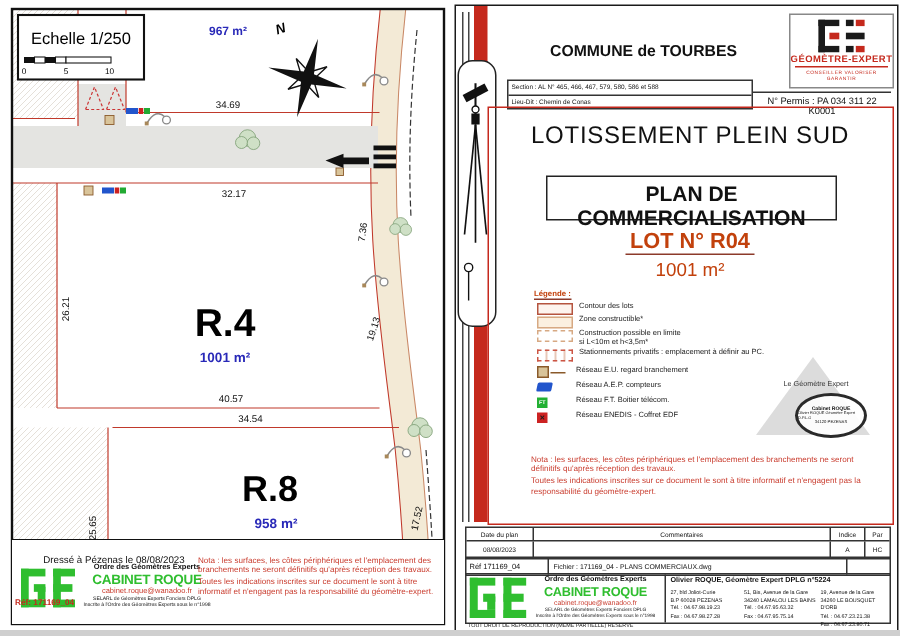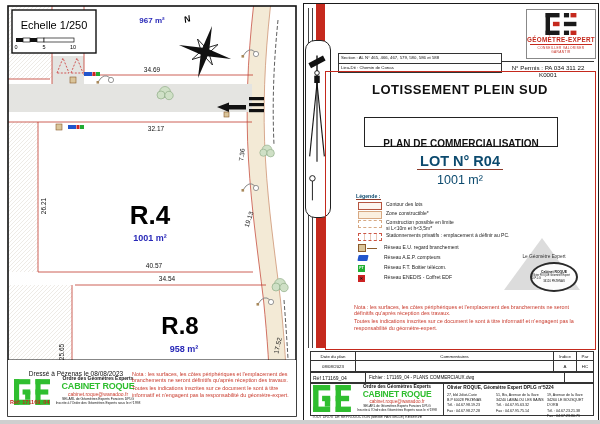--- a/index.html
+++ b/index.html
@@ -1,21 +1,21 @@
 <!DOCTYPE html>
 <html><head>
 <meta charset="utf-8">
 <style>
   html,body{margin:0;padding:0;background:#fff;}
   .page{position:relative;width:600px;height:424px;background:#fff;overflow:hidden;
         font-family:"Liberation Sans",sans-serif;color:#111;}
   .abs{position:absolute;}
   .ctr{text-align:center;}
   .red{color:#c93b2d;}
-  .brown{color:#0c4a6e;}
+  .brown{color:#c2410c;}
   .green{color:#2fbe2f;}
   .plan-svg{position:absolute;left:0;top:0;width:300px;height:424px;}
   svg text{font-family:"Liberation Sans",sans-serif;}
   
   .lfoot{position:absolute;left:8px;top:360px;width:288px;height:56px;background:#fff;}
   .tinyc{line-height:1.15;}
   
   .tb{position:absolute;left:303px;top:3px;width:294px;height:417px;border:1.5px solid #1a1a1a;background:#fff;}
   .redbox{position:absolute;border:1.5px solid #c5291d;}
   .legend-row{position:absolute;left:54px;display:flex;align-items:flex-start;}
@@ -208,20 +208,21 @@
         <circle cx="12" cy="31" r="2.5" fill="#fff" stroke="#111" stroke-width="1"></circle>
         <rect x="9" y="34" width="6" height="8" fill="#111"></rect>
         <line x1="12" y1="42" x2="4" y2="122" stroke="#111" stroke-width="1.2"></line>
         <line x1="12" y1="42" x2="20" y2="122" stroke="#111" stroke-width="1.2"></line>
         <line x1="12" y1="42" x2="12" y2="128" stroke="#111" stroke-width="1.2"></line>
         <circle cx="7" cy="146" r="3" fill="none" stroke="#111" stroke-width="1"></circle>
         <line x1="7" y1="149" x2="7" y2="170" stroke="#111" stroke-width="1"></line>
       </svg>
     </div>
 
+    <div class="abs ctr" style="left:30px;top:24px;width:190px;font-size:10.5px;font-weight:bold;">COMMUNE  de TOURBES</div>
 
     <div class="abs" style="left:222px;top:5px;width:68px;height:48px;border:1px solid #888;">
       <svg style="display:block;margin:3px auto 1px auto;" width="32" height="22" viewBox="0 0 42 30">
         <g fill="#1a1a1a">
           <rect x="0" y="0" width="19" height="6"></rect>
             <rect x="0" y="0" width="6" height="30"></rect>
           <rect x="0" y="24" width="19" height="6"></rect>
           <rect x="25" y="12" width="17" height="6"></rect>
             <rect x="25" y="0" width="7" height="6"></rect>
             <rect x="25" y="24" width="7" height="6"></rect>
@@ -238,24 +239,24 @@
     </div>
 
     <div class="abs" style="left:34px;top:49px;width:162px;height:18px;border:1px solid #333;background:#fff;">
       <div style="height:8px;border-bottom:1px solid #333;font-size:4.3px;padding:1px 0 0 2px;overflow:hidden;">Section : AL N° 465, 466, 467, 579, 580, 586 et 588</div>
       <div style="font-size:4.3px;padding:1px 0 0 2px;">Lieu-Dit : Chemin de Conas</div>
     </div>
     <div class="abs" style="left:198px;top:57px;width:92px;border-top:1px solid #333;font-size:6.2px;padding-top:2px;text-align:center;">N° Permis :  PA 034 311 22 K0001</div>
 
     <div class="redbox" style="left:21px;top:67px;width:269px;height:277px;"></div>
 
-    <div class="abs ctr" style="left:30px;top:78px;width:252px;font-size:13px;font-weight:bold;letter-spacing:0.5px;">LOTISSEMENT PLEIN SUD</div>
+    <div class="abs ctr" style="left:30px;top:78px;width:252px;font-size:16px;font-weight:normal;letter-spacing:0.5px;">LOTISSEMENT PLEIN SUD</div>
 
     <div class="abs ctr" style="left:60px;top:113px;width:192px;height:28px;border:1.2px solid #222;">
-      <div style="font-size:10px;font-weight:bold;margin-top:20px;">PLAN DE COMMERCIALISATION</div>
+      <div style="font-size:14px;font-weight:bold;margin-top:3px;">PLAN DE COMMERCIALISATION</div>
     </div>
 
     <div class="abs ctr" style="left:30px;top:148px;width:252px;">
       <span class="brown" style="font-size:14.5px;font-weight:bold;border-bottom:1.5px solid #8c3a2a;padding:0 3px;">LOT N° R04</span>
     </div>
     <div class="abs ctr brown" style="left:30px;top:169px;width:252px;font-size:12.5px;">1001 m²</div>
 
     <div class="abs brown" style="left:52px;top:189px;font-size:5.2px;font-weight:bold;border-bottom:0.8px solid #8c3a2a;">Légende :</div>
 
     <div class="legend-row" style="top:198px;">

